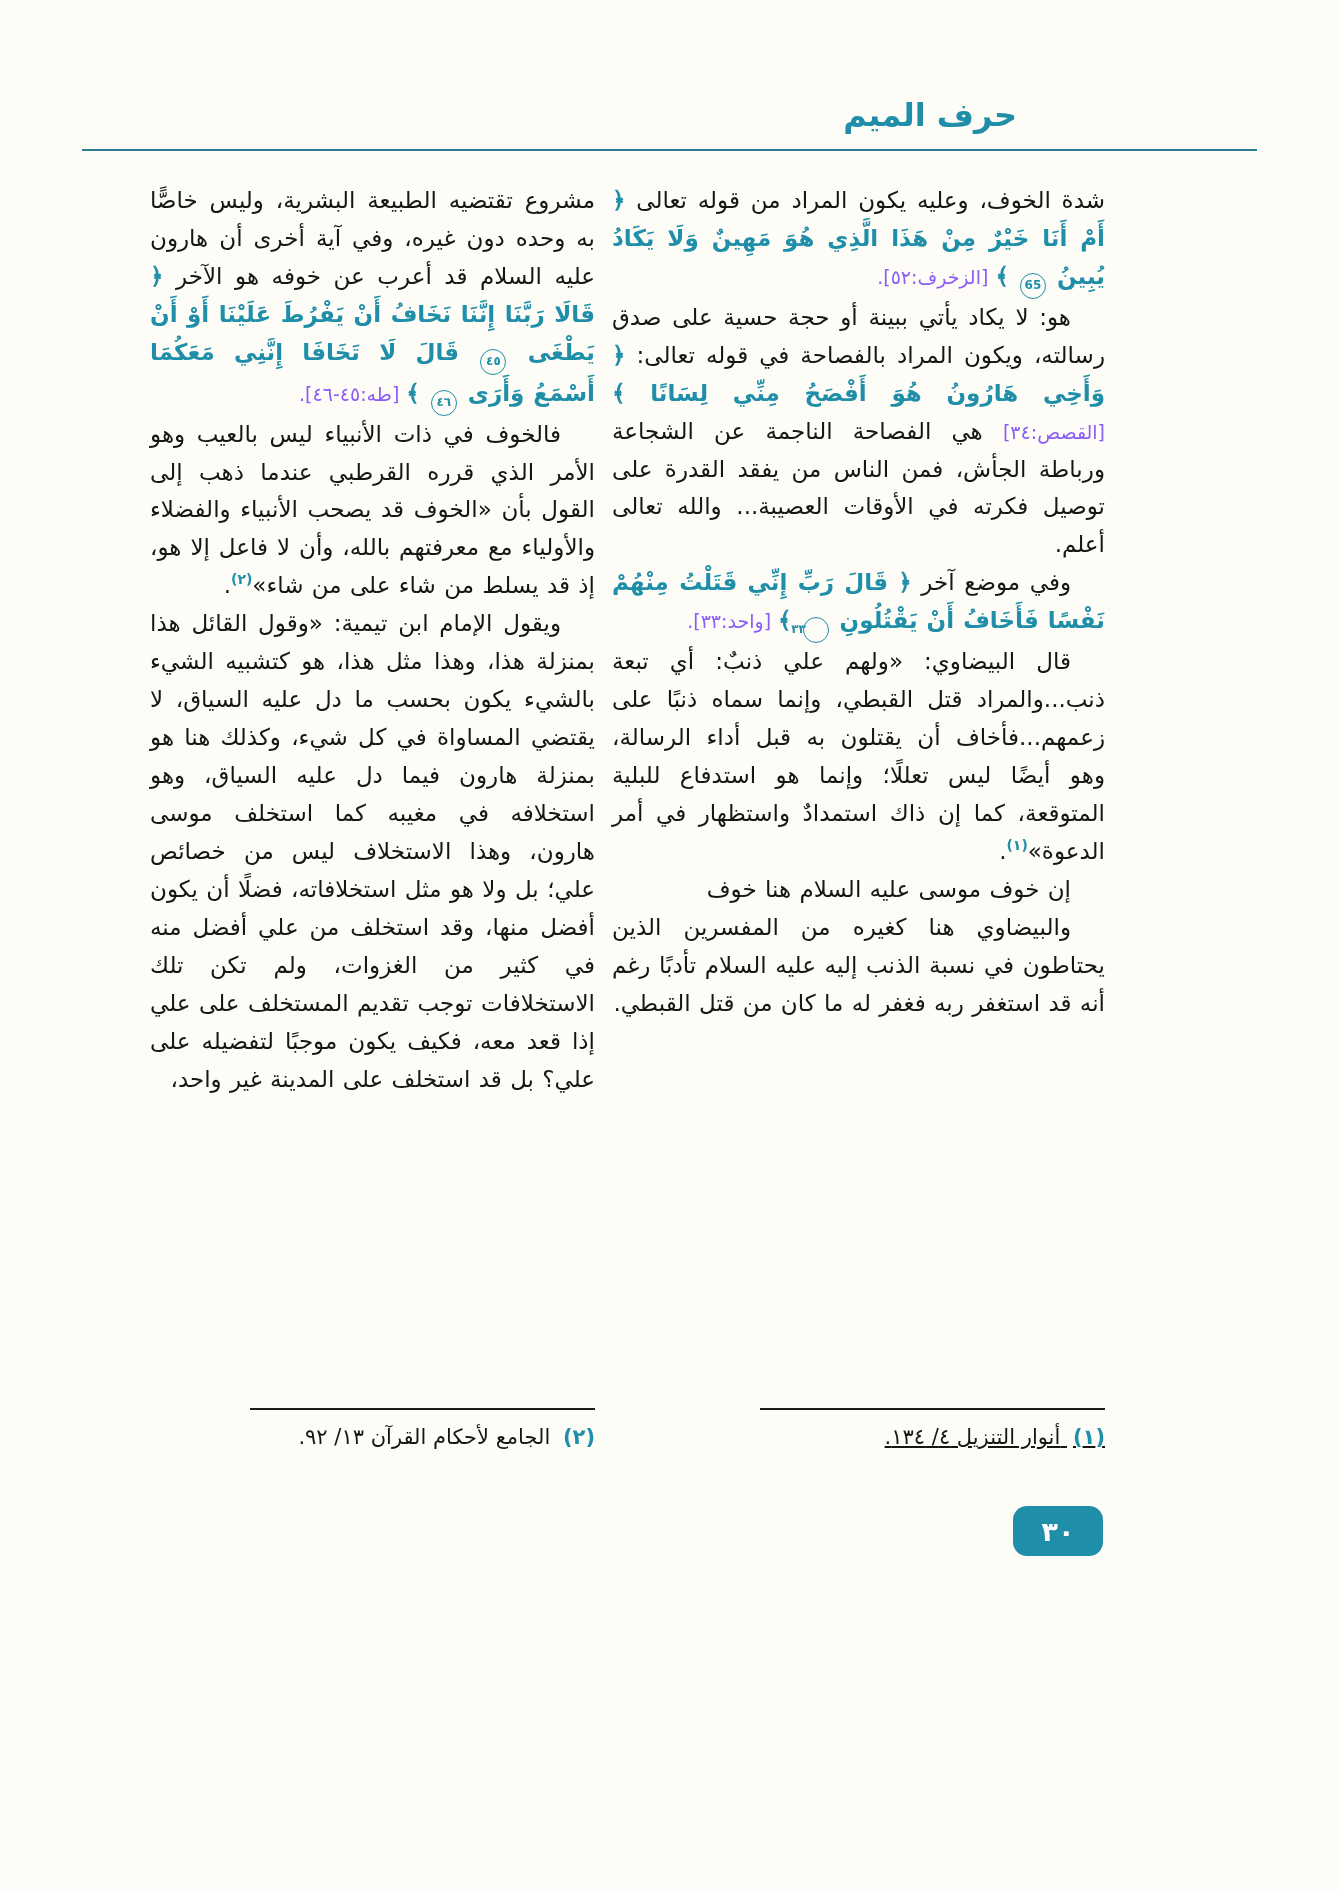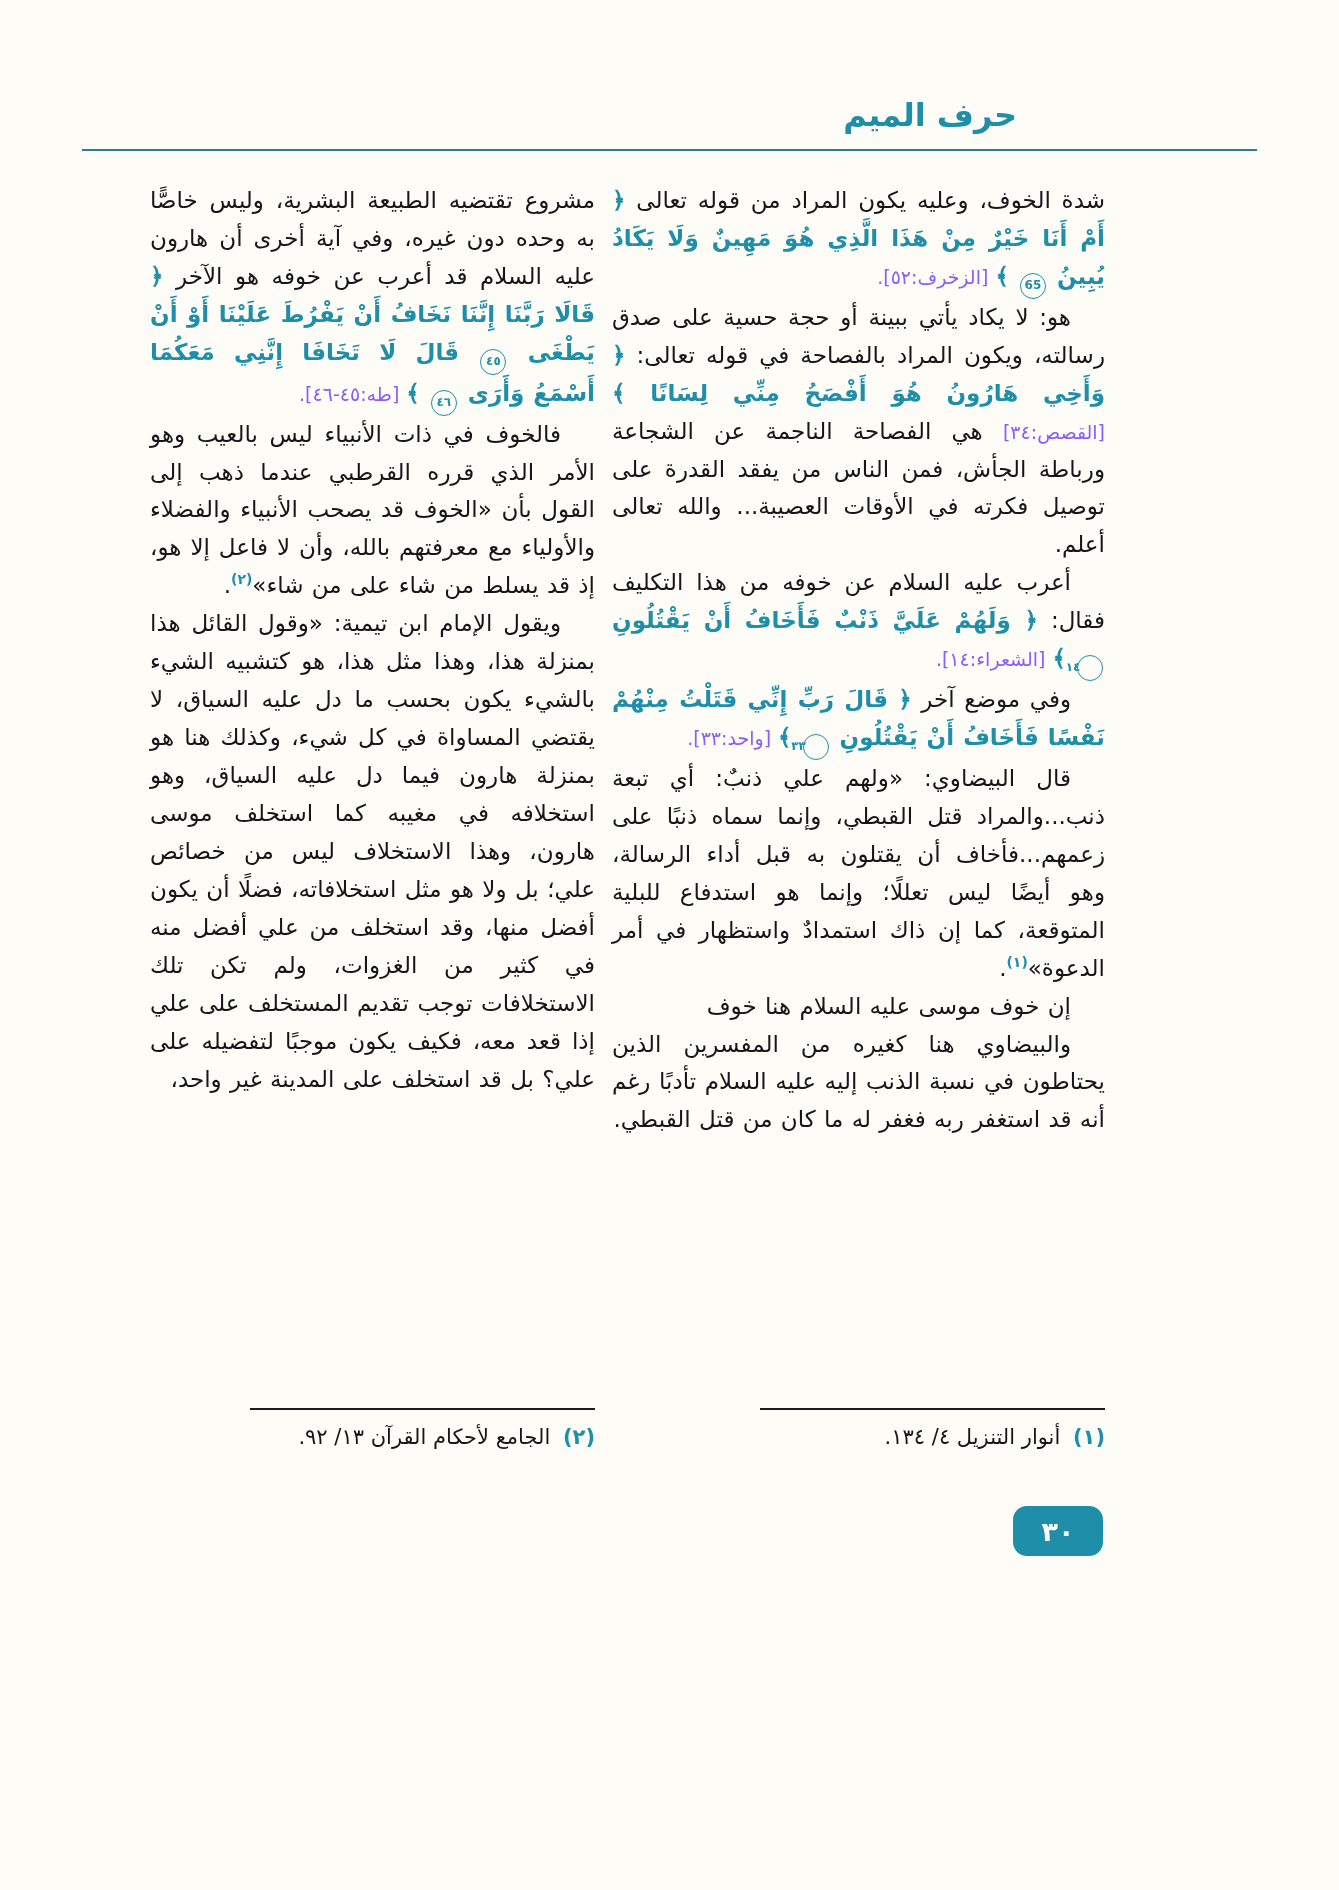--- a/index.html
+++ b/index.html
@@ -83,21 +83,21 @@
   
   .footnotes {
     position: absolute;
     top: 1408px;
     right: 234px;
     width: 955px;
     display: flex;
     gap: 17px;
   }
   .fn { font-size: 21px; line-height: 1.5; }
-  .fn-right { width: 493px; }
+  .fn-right { width: 493px; text-decoration: underline; }
   .fn-left  { width: 445px; }
   .fn::before {
     content: "";
     display: block;
     width: 345px;
     border-top: 2px solid #1c1c1c;
     margin-bottom: 12px;
   }
   .fn-num { color: var(--accent, #1f8fa9); font-weight: bold; margin-left: 6px; }
   .fn-text { color: #161616; margin-left: 44px; }
@@ -142,21 +142,20 @@
 
 <div class="page">
 
   <div class="header-title">حرف الميم</div>
   <div class="header-rule"></div>
 
   <div class="content">
     <div class="col col-right">
         <p class="para"><span class="seg-n">شدة الخوف، وعليه يكون المراد من قوله تعالى </span><span class="seg-q">﴿ أَمْ أَنَا خَيْرٌ مِنْ هَذَا الَّذِي هُوَ مَهِينٌ وَلَا يَكَادُ يُبِينُ </span><span class="seg-qnum">65</span><span class="seg-q"> ﴾</span><span class="seg-r"> [الزخرف:٥٢].</span></p>
         <p class="para indent"><span class="seg-n">هو: لا يكاد يأتي ببينة أو حجة حسية على صدق رسالته، ويكون المراد بالفصاحة في قوله تعالى: </span><span class="seg-q">﴿ وَأَخِي هَارُونُ هُوَ أَفْصَحُ مِنِّي لِسَانًا ﴾</span><span class="seg-r"> [القصص:٣٤]</span><span class="seg-n"> هي الفصاحة الناجمة عن الشجاعة ورباطة الجأش، فمن الناس من يفقد القدرة على توصيل فكرته في الأوقات العصيبة... والله تعالى أعلم.</span></p>
-        <p class="para indent"><span class="seg-n">أعرب عليه السلام عن خوفه من هذا التكليف فقال: </span><span class="seg-q">﴿ وَلَهُمْ عَلَيَّ ذَنْبٌ فَأَخَافُ أَنْ يَقْتُلُونِ </span><span class="seg-qnum">١٤</span><span class="seg-q"> ﴾</span><span class="seg-r"> [الشعراء:١٤].</span></p>
         <p class="para indent"><span class="seg-n">وفي موضع آخر </span><span class="seg-q">﴿ قَالَ رَبِّ إِنِّي قَتَلْتُ مِنْهُمْ نَفْسًا فَأَخَافُ أَنْ يَقْتُلُونِ </span><span class="seg-qnum">٣٣</span><span class="seg-q"> ﴾</span><span class="seg-r"> [واحد:٣٣].</span></p>
         <p class="para indent"><span class="seg-n">قال البيضاوي: «ولهم علي ذنبٌ: أي تبعة ذنب...والمراد قتل القبطي، وإنما سماه ذنبًا على زعمهم...فأخاف أن يقتلون به قبل أداء الرسالة، وهو أيضًا ليس تعللًا؛ وإنما هو استدفاع للبلية المتوقعة، كما إن ذاك استمدادٌ واستظهار في أمر الدعوة»</span><span class="seg-fn">(١)</span><span class="seg-n">.</span></p>
         <p class="para indent"><span class="seg-n">إن خوف موسى عليه السلام هنا خوف</span></p>
         <p class="para indent"><span class="seg-n">والبيضاوي هنا كغيره من المفسرين الذين يحتاطون في نسبة الذنب إليه عليه السلام تأدبًا رغم أنه قد استغفر ربه فغفر له ما كان من قتل القبطي.</span></p>
       </div>
     <div class="col col-left">
         <p class="para"><span class="seg-n">مشروع تقتضيه الطبيعة البشرية، وليس خاصًّا به وحده دون غيره، وفي آية أخرى أن هارون عليه السلام قد أعرب عن خوفه هو الآخر </span><span class="seg-q">﴿ قَالَا رَبَّنَا إِنَّنَا نَخَافُ أَنْ يَفْرُطَ عَلَيْنَا أَوْ أَنْ يَطْغَى </span><span class="seg-qnum">٤٥</span><span class="seg-q"> قَالَ لَا تَخَافَا إِنَّنِي مَعَكُمَا أَسْمَعُ وَأَرَى </span><span class="seg-qnum">٤٦</span><span class="seg-q"> ﴾</span><span class="seg-r"> [طه:٤٥-٤٦].</span></p>
         <p class="para indent"><span class="seg-n">فالخوف في ذات الأنبياء ليس بالعيب وهو الأمر الذي قرره القرطبي عندما ذهب إلى القول بأن «الخوف قد يصحب الأنبياء والفضلاء والأولياء مع معرفتهم بالله، وأن لا فاعل إلا هو، إذ قد يسلط من شاء على من شاء»</span><span class="seg-fn">(٢)</span><span class="seg-n">.</span></p>
         <p class="para indent"><span class="seg-n">ويقول الإمام ابن تيمية: «وقول القائل هذا بمنزلة هذا، وهذا مثل هذا، هو كتشبيه الشيء بالشيء يكون بحسب ما دل عليه السياق، لا يقتضي المساواة في كل شيء، وكذلك هنا هو بمنزلة هارون فيما دل عليه السياق، وهو استخلافه في مغيبه كما استخلف موسى هارون، وهذا الاستخلاف ليس من خصائص علي؛ بل ولا هو مثل استخلافاته، فضلًا أن يكون أفضل منها، وقد استخلف من علي أفضل منه في كثير من الغزوات، ولم تكن تلك الاستخلافات توجب تقديم المستخلف على علي إذا قعد معه، فكيف يكون موجبًا لتفضيله على علي؟ بل قد استخلف على المدينة غير واحد،</span></p>
       </div>

